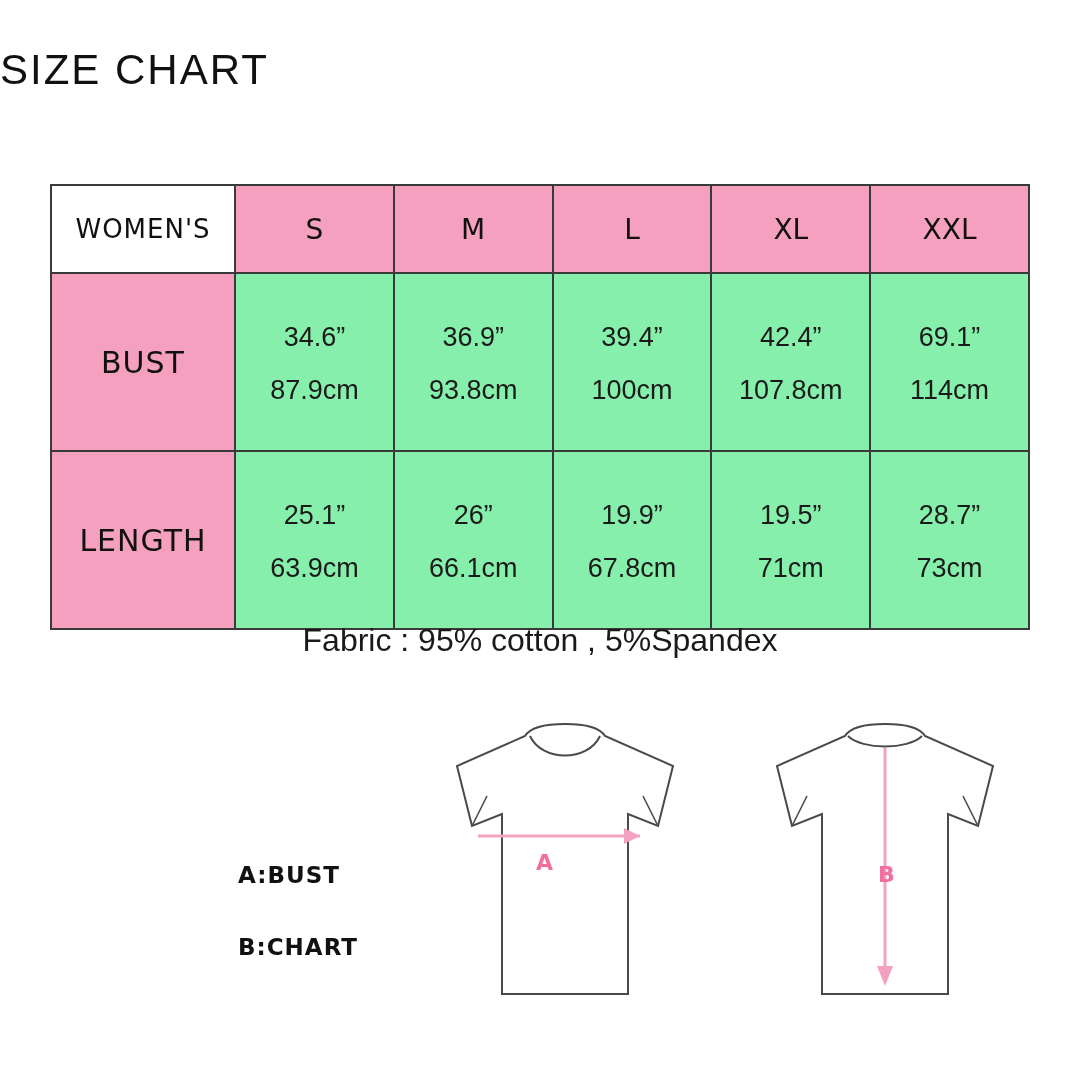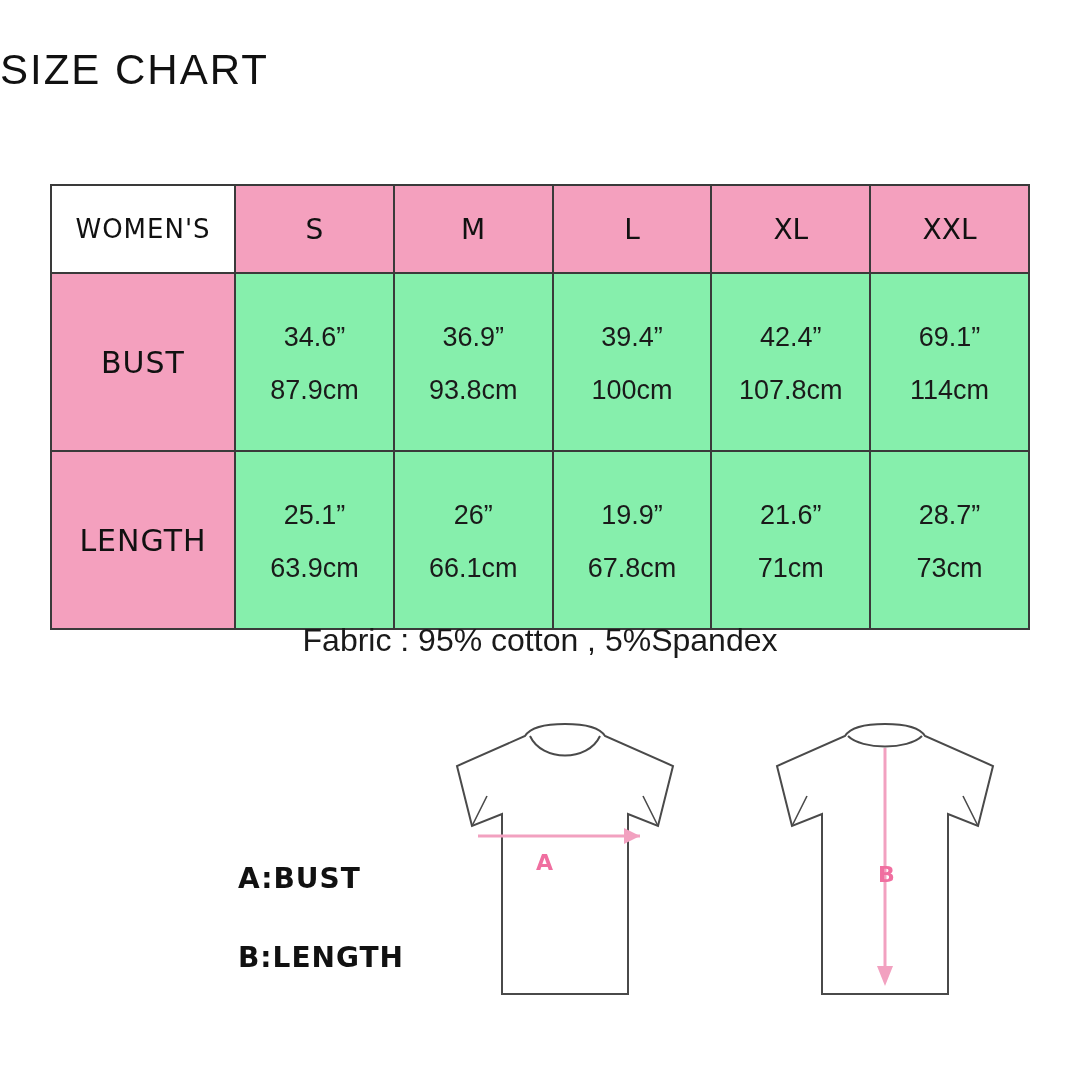--- a/index.html
+++ b/index.html
@@ -97,21 +97,21 @@
     text-align: center;
     font-size: 32px;
     color: #1a1a1a;
     font-family: "Liberation Sans", sans-serif;
   }
 
   #legend {
     position: absolute;
     left: 238px;
     top: 862px;
-    font-size: 28px;
+    font-size: 23px;
     font-weight: 700;
     letter-spacing: 1px;
     color: #111;
     font-family: "DejaVu Sans", sans-serif;
   }
   #legend .legend-line { margin-bottom: 46px; }
 
   #figures {
     position: absolute;
     left: 430px;
@@ -185,37 +185,37 @@
         </td>
         <td class="measure-cell">
           <span class="inch">26”</span>
           <span class="cm">66.1cm</span>
         </td>
         <td class="measure-cell">
           <span class="inch">19.9”</span>
           <span class="cm">67.8cm</span>
         </td>
         <td class="measure-cell">
-          <span class="inch">21.6”</span>
+          <span class="inch">19.5”</span>
           <span class="cm">71cm</span>
         </td>
         <td class="measure-cell">
           <span class="inch">28.7”</span>
           <span class="cm">73cm</span>
         </td>
       </tr>
     </tbody>
   </table>
 </div>
 
 <div id="fabric-note">Fabric : 95% cotton , 5%Spandex</div>
 
 <div id="legend">
   <div class="legend-line">A:BUST</div>
-  <div class="legend-line">B:LENGTH</div>
+  <div class="legend-line">B:CHART</div>
 </div>
 
 <div id="figures">
   <svg class="fig front" width="270" height="285" viewBox="0 0 270 285">
     <g fill="none" stroke="#4a4a4a" stroke-width="2">
       <path d="M95,18 C100,10 112,6 135,6 C158,6 170,10 175,18
                L243,48 L228,108 L198,96 L198,276 L72,276 L72,96 L42,108 L27,48 Z"></path>
       <path d="M100,18 C112,44 158,44 170,18" stroke-width="2"></path>
       <path d="M72,96 L72,104 M198,96 L198,104"></path>
       <path d="M42,108 L57,78 M228,108 L213,78" stroke-width="1.6"></path>

